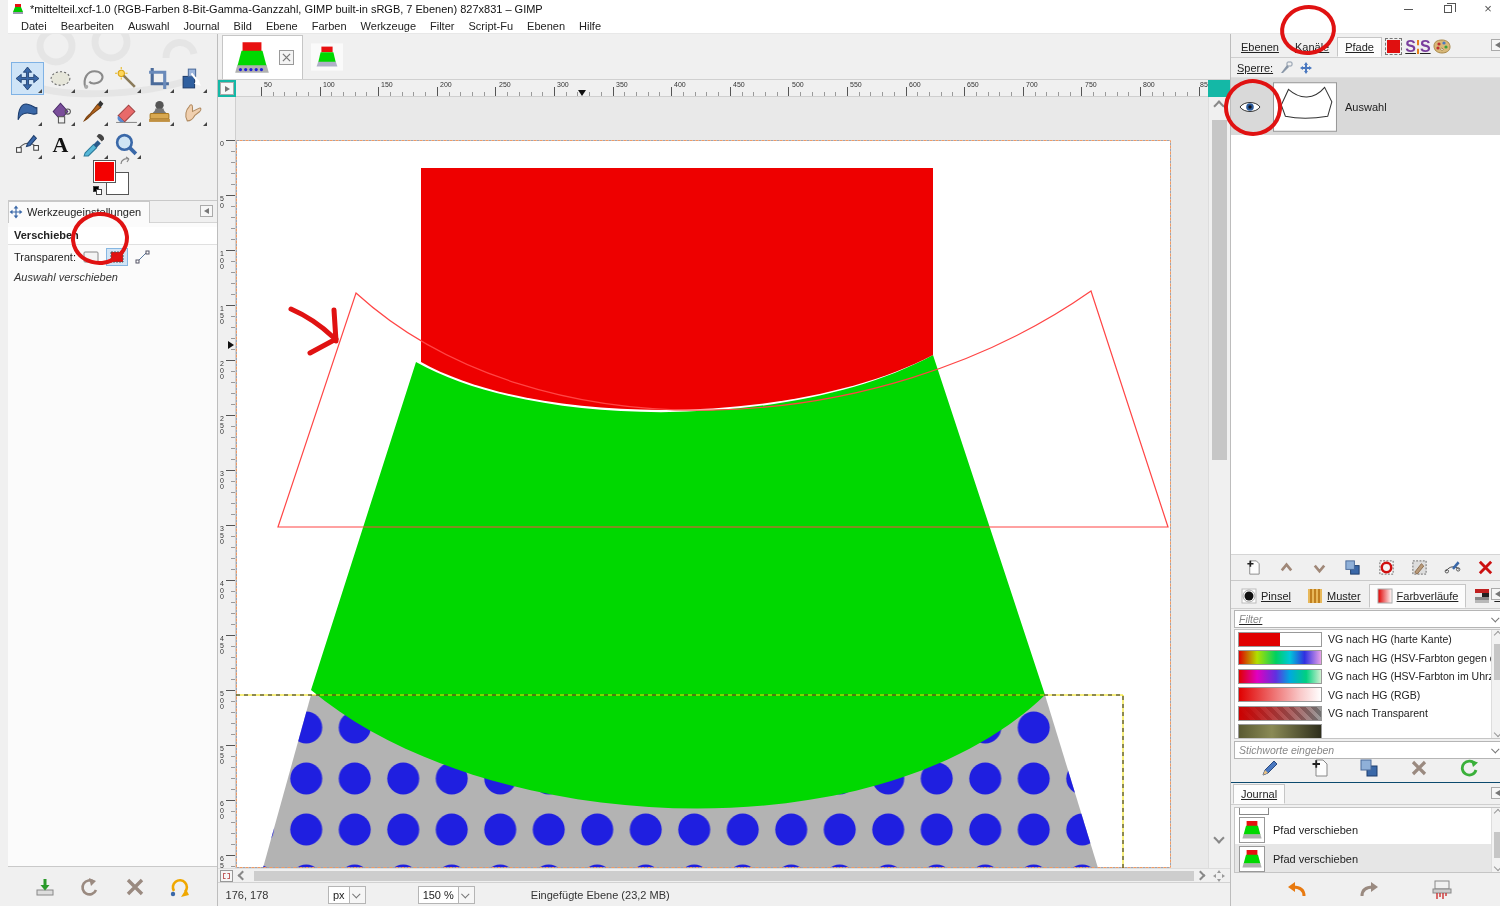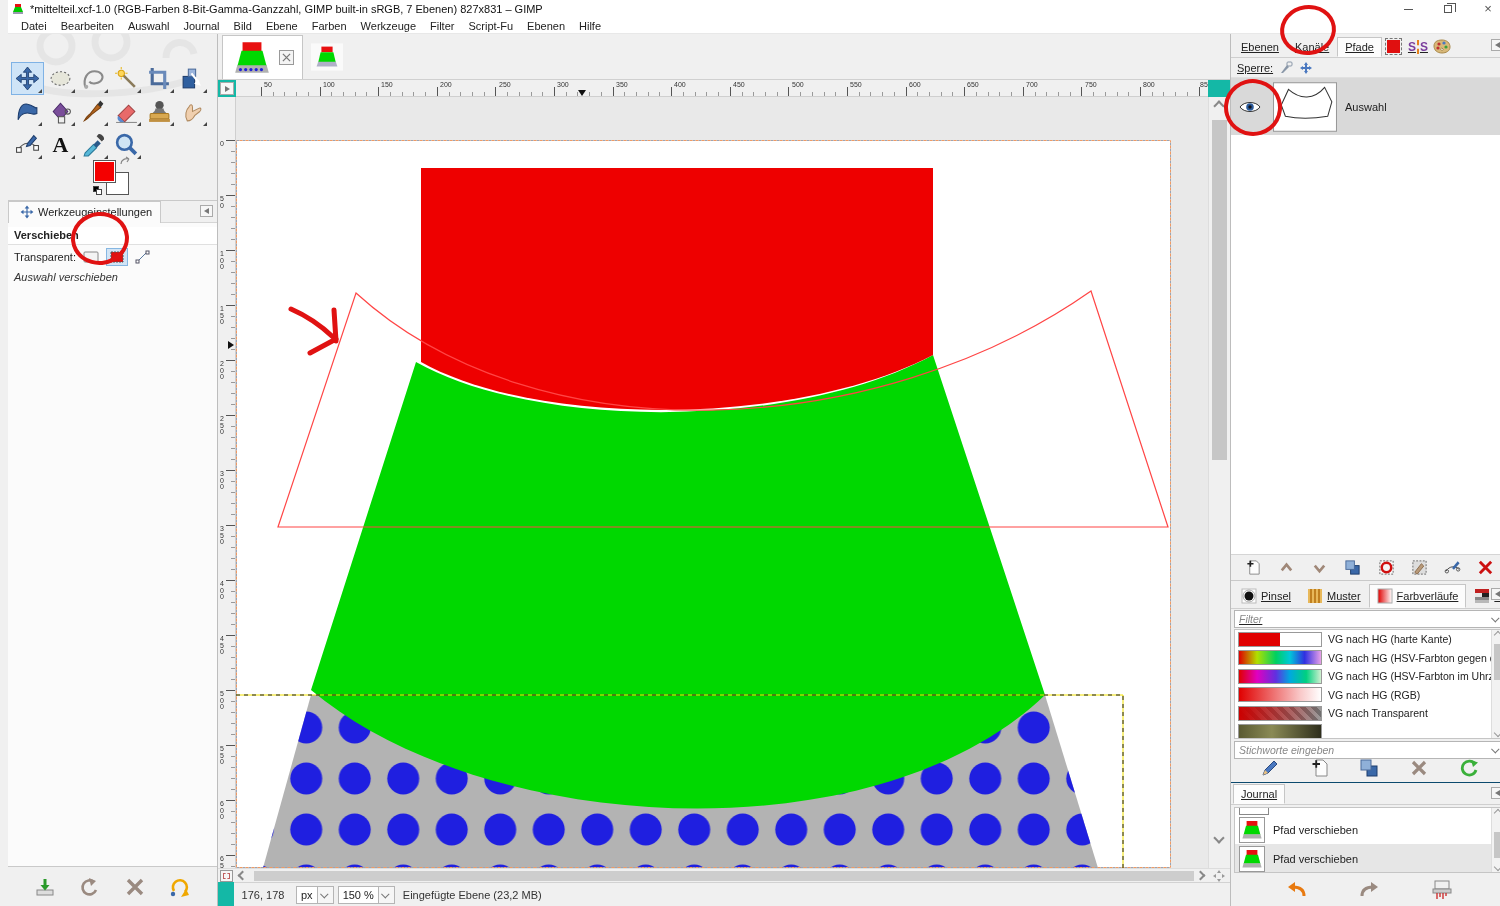--- a/index.html
+++ b/index.html
@@ -32,21 +32,21 @@
   .color-widget { position:absolute; left:85px; top:124px; width:48px; height:42px; }
   .fg-swatch { position:absolute; left:0; top:2px; width:23px; height:23px; background:#f40000; border:1px solid #555; box-shadow:0 0 0 1px #fff inset; z-index:2; }
   .bg-swatch { position:absolute; left:13px; top:14px; width:23px; height:23px; background:#fff; border:1px solid #555; }
   .swap-colors { position:absolute; left:26px; top:-2px; font-size:9px; color:#777; }
   .mini-bw { position:absolute; left:0; top:28px; width:10px; height:10px; }
   .mini-bw .b { position:absolute; left:0; top:0; width:6px; height:6px; background:#000; border:1px solid #444; }
   .mini-bw .w { position:absolute; left:3px; top:3px; width:6px; height:6px; background:#fff; border:1px solid #444; }
 
   .tool-options { position:absolute; left:0; top:166px; right:0; bottom:40px; border-top:1px solid #c9c9c9; }
   .to-header { height:22px; display:flex; align-items:center; background:#f0f0f0; border-bottom:1px solid #d5d5d5; position:relative; }
-  .to-tab { display:flex; align-items:center; gap:4px; background:#fbfbfb; border:1px solid #c9c9c9; border-bottom:none; height:22px; padding:0 8px 0 11px; }
+  .to-tab { display:flex; align-items:center; gap:4px; background:#fbfbfb; border:1px solid #c9c9c9; border-bottom:none; height:22px; padding:0 8px 0 0; }
   .to-tab svg { width:14px; height:14px; }
   .to-body { background:#fbfbfb; height:calc(100% - 22px); padding:4px 0 0 0; }
   .to-toolname { font-weight:bold; padding:2px 6px 3px; border-bottom:1px solid #e0e0e0; background:#fff; }
   .to-moderow { display:flex; align-items:center; padding:3px 6px; gap:4px; }
   .mode-btn { width:22px; height:18px; display:flex; align-items:center; justify-content:center; border:1px solid transparent; background:transparent; }
   .mode-btn.pressed { background:#d2e4f5; border:1px solid #86b7e2; }
   .to-hint { padding:2px 6px; color:#333;font-style:italic; }
   .panelmenu-btn { position:absolute; right:4px; top:4px; width:13px; height:12px; border:1px solid #aaa; background:#f6f6f6; display:flex; align-items:center; justify-content:center; }
   .tri-left { width:0; height:0; border-top:3px solid transparent; border-bottom:3px solid transparent; border-right:5px solid #777; }
   .left-footer { position:absolute; left:0; bottom:0; width:100%; height:40px; border-top:1px solid #c9c9c9; background:#f0f0f0; display:flex; align-items:center; justify-content:space-around; padding:0 14px; }
@@ -85,42 +85,42 @@
   .vthumb { position:absolute; left:3px; top:23px; width:15px; height:340px; background:#c6c6c6; }
   .arrow-up { position:absolute; left:6px; top:5px; width:8px; height:8px; border-left:2px solid #888; border-top:2px solid #888; transform:rotate(45deg); }
   .arrow-dn { position:absolute; left:6px; bottom:26px; width:8px; height:8px; border-left:2px solid #888; border-bottom:2px solid #888; transform:rotate(-45deg); }
   .hscroll { position:absolute; left:0; top:834px; width:1012px; height:14px; background:#f0f0f0; border-top:1px solid #ddd; }
   .qmask-btn { position:absolute; left:2px; top:1px; width:13px; height:12px; border:1px solid #999; background:#f6f6f6; }
   .qmask-btn::after { content:""; position:absolute; inset:2px; border:1px dashed #c06060; }
   .arrow-lf { position:absolute; left:21px; top:3px; width:7px; height:7px; border-left:2px solid #888; border-bottom:2px solid #888; transform:rotate(45deg); }
   .arrow-rt { position:absolute; right:26px; top:3px; width:7px; height:7px; border-right:2px solid #888; border-top:2px solid #888; transform:rotate(45deg); }
   .hthumb { position:absolute; left:36px; top:2px; width:940px; height:10px; background:#cdcdcd; }
   .nav-btn { position:absolute; right:2px; top:1px; width:18px; height:12px; display:flex; align-items:center; justify-content:center; color:#888; font-size:10px; }
-  .statusbar { position:absolute; left:16px; top:848px; width:1012px; height:24px; background:#f0f0f0; border-top:1px solid #d2d2d2; display:flex; align-items:center; }
+  .statusbar { position:absolute; left:0; top:848px; width:1012px; height:24px; background:#f0f0f0; border-top:1px solid #d2d2d2; display:flex; align-items:center;gap:48px; }
   .sb-pos { width:58px; text-align:center; color:#333; }
   .sb-select { display:flex; align-items:center; border:1px solid #b5b5b5; background:#fff; height:18px; margin-left:4px; }
   .sb-select .val { padding:0 4px; }
   .sb-caret { width:16px; height:16px; border-left:1px solid #b5b5b5; display:flex; align-items:center; justify-content:center; background:#f6f6f6; }
   .caret-dn { width:6px; height:6px; border-left:1.5px solid #777; border-bottom:1.5px solid #777; transform:rotate(-45deg) translateY(-1px); }
   .sb-msg { margin-left:8px; color:#333; }
 
   
   .anno-circle { position:absolute; border:4px solid #e01212; border-radius:50%; z-index:50; }
 
   
   .right-dock { position:absolute; left:1222px; top:34px; width:278px; height:872px; background:#f0f0f0; border-left:1px solid #bdbdbd; display:flex; flex-direction:column;text-decoration:underline; }
   .dock1 { height:546px; position:relative; }
   .dock2 { height:202px; position:relative; border-top:1px solid #c9c9c9; }
   .dock3 { flex:1; position:relative; border-top:1px solid #0c4a6e; }
   .tabrow { display:flex; align-items:flex-end; height:24px; border-bottom:1px solid #cfcfcf; background:#f0f0f0; position:relative; padding-left:2px; }
   .dtab { padding:3px 7px; border:1px solid transparent; color:#222; display:flex; align-items:center; gap:4px; }
   .dtab.active { background:#fcfcfc; border:1px solid #c6c6c6; border-bottom:1px solid #fcfcfc; }
   .icontab { width:24px; height:21px; display:flex; align-items:center; justify-content:center; }
   .redsq-icon { width:13px; height:13px; background:#e01010; outline:1px dashed #777; outline-offset:1px; }
-  .sym-icon { font-weight:bold; color:#7a3e9d; font-size:12px; letter-spacing:0; display:flex; align-items:center; }
+  .sym-icon { font-weight:bold; color:#7a3e9d; font-size:16px; letter-spacing:0; display:flex; align-items:center; }
   .sym-icon .dash { width:0; height:14px; border-left:2px dashed #e8821e; margin:0 1px; }
   .sperre-row { height:20px; display:flex; align-items:center; gap:6px; padding:0 6px; background:#f0f0f0; border-bottom:1px solid #e0e0e0; }
   .sperre-row svg { width:14px; height:14px; }
   .paths-list { position:absolute; left:0; top:44px; right:0; bottom:25px; background:#fff; border-bottom:1px solid #d5d5d5; }
   .path-row { height:57px; background:#d9d9d9; display:flex; align-items:center; gap:8px; padding:0 4px; }
   .eye-btn { width:30px; display:flex; justify-content:center; }
   .eye-btn svg { width:24px; height:16px; }
   .path-thumb { width:64px; height:50px; }
   .dockbtns { position:absolute; left:0; bottom:0; width:100%; height:25px; display:flex; align-items:center; justify-content:space-between; padding:0 10px; background:#f0f0f0; }
   .dbtn { width:24px; height:20px; display:flex; align-items:center; justify-content:center; }

